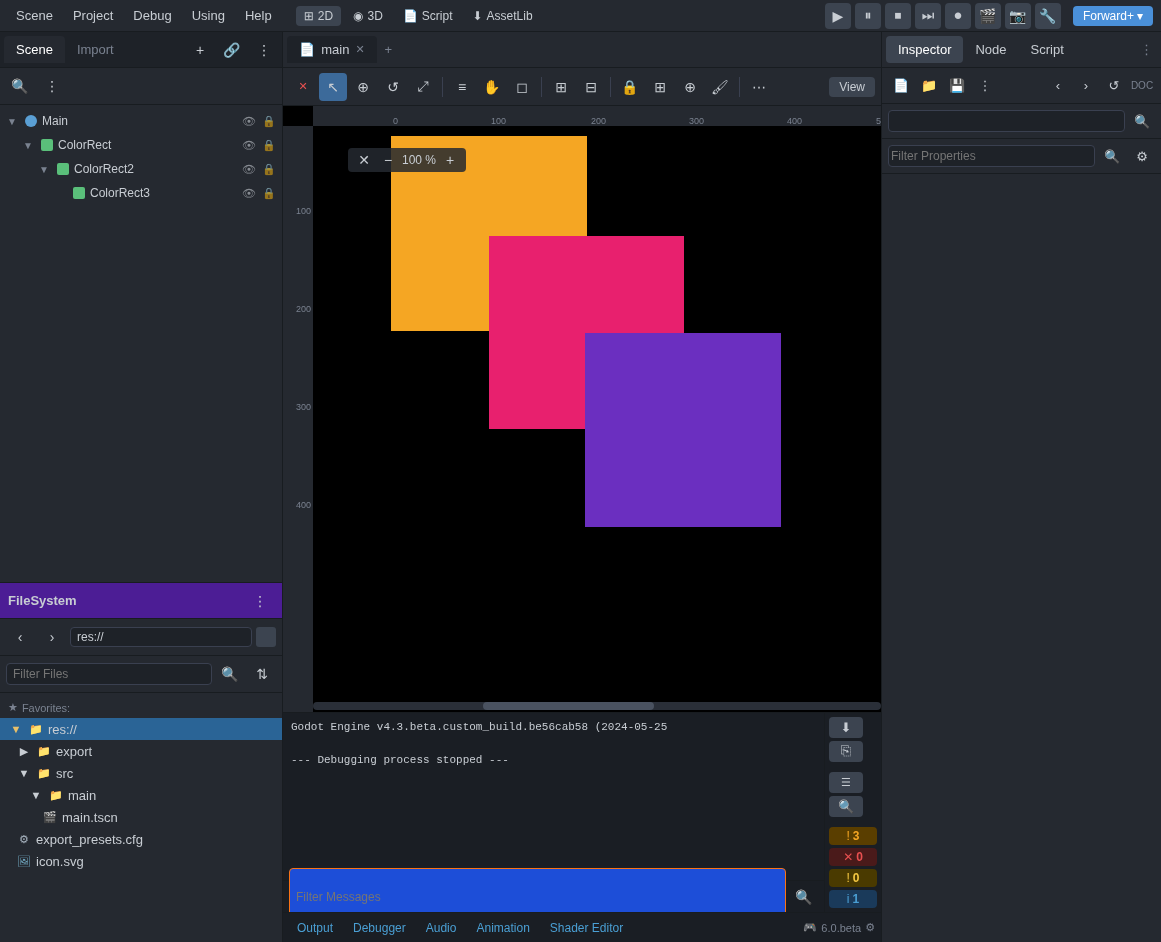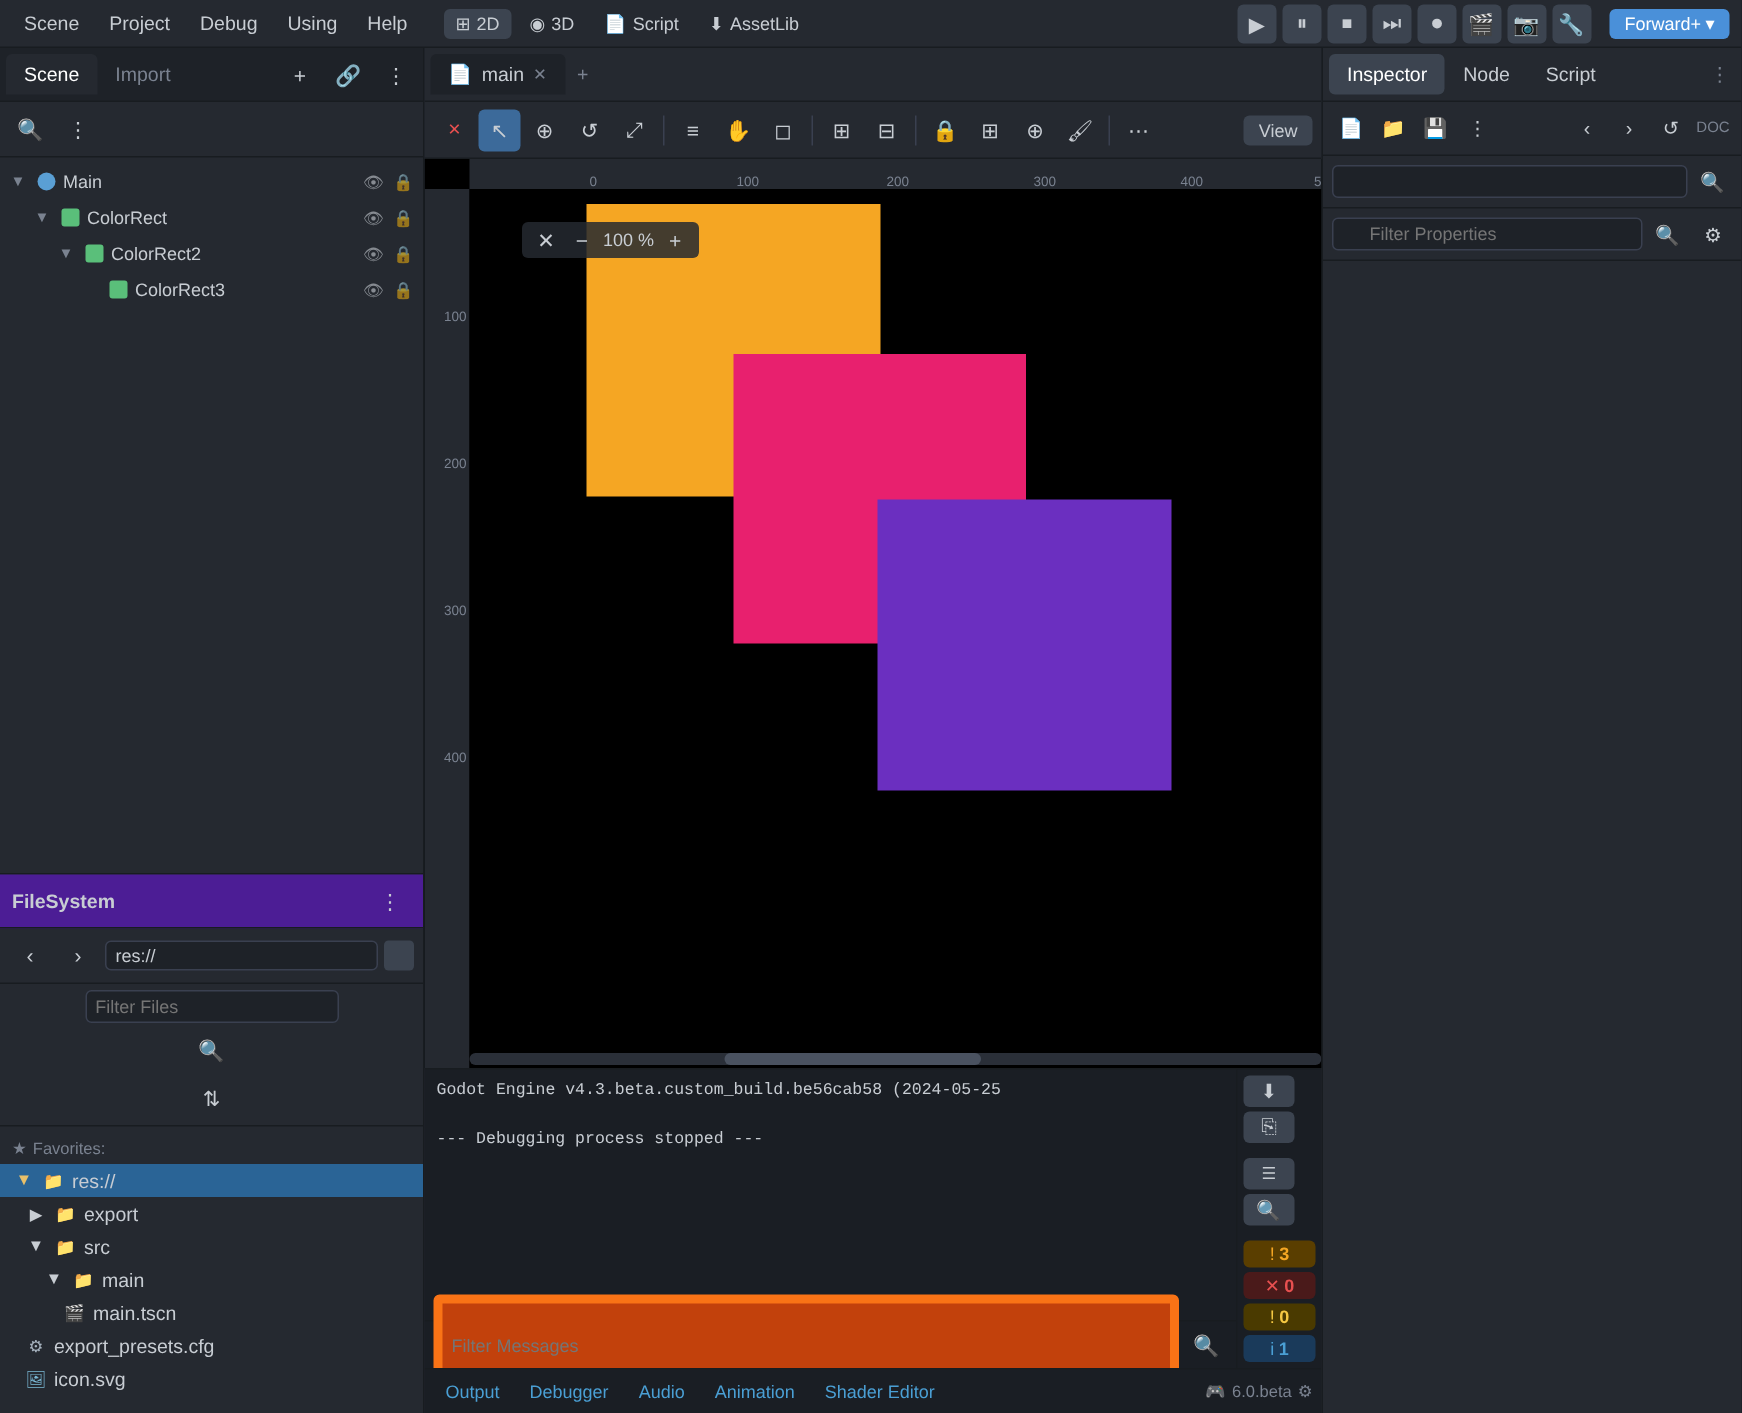--- a/index.html
+++ b/index.html
@@ -121,21 +121,21 @@
       border-top: 1px solid #181c20;
     }
     .fs-header {
       display: flex; align-items: center; padding: 4px 8px;
       background: #4c1d95; border-bottom: 1px solid #181c20; height: 36px;
     }
     .fs-title { font-size: 13px; color: #c8cdd3; font-weight: 600; flex: 1; }
     .fs-nav { display: flex; align-items: center; gap: 4px; padding: 4px 6px; border-bottom: 1px solid #181c20; }
     .fs-path { flex: 1; background: #1e2228; border: 1px solid #3a4050; border-radius: 4px; padding: 2px 6px; font-size: 12px; color: #c8cdd3; }
     .fs-tree { flex: 1; overflow-y: auto; padding: 4px 0; }
-    .fs-filter { display: flex; align-items: center; padding: 4px 6px; border-bottom: 1px solid #181c20; gap: 4px; flex-direction: column; }
+    .fs-filter { display: flex; align-items: center; padding: 4px 6px; border-bottom: 1px solid #181c20; gap: 4px; }
     .fs-filter input { flex: 1; background: #1e2228; border: 1px solid #3a4050; border-radius: 4px; color: #c8cdd3; padding: 3px 6px; font-size: 12px; }
     .fs-item { display: flex; align-items: center; padding: 2px 6px; cursor: pointer; gap: 4px; height: 22px; }
     .fs-item.selected { background: #2a6496; }
     .fs-icon { width: 16px; height: 16px; display: flex; align-items: center; justify-content: center; flex-shrink: 0; font-size: 11px; }
     .folder-icon { color: #e8c06a; }
     .favorites-label { font-size: 11px; color: #7a8290; padding: 4px 8px; display: flex; align-items: center; gap: 4px; }
 
     
     .center-panel {
       flex: 1;
@@ -248,21 +248,21 @@
     }
     .console-content {
       flex: 1; overflow-y: auto; padding: 6px 8px; font-size: 11px;
       font-family: 'Courier New', monospace; color: #c8cdd3;
       line-height: 1.5;
     }
     .console-filter {
       display: flex; align-items: center; padding: 3px 6px; gap: 4px;
       border-top: 1px solid #181c20; height: 32px;
     }
-    .console-filter input { flex: 1; background: #c2410c; border: 6px solid #f97316; border-radius: 4px; color: #c8cdd3; padding: 21px 6px; font-size: 12px; }
+    .console-filter input { flex: 1; background: #1d4ed8; border: 1px solid #f97316; border-radius: 4px; color: #c8cdd3; padding: 21px 6px; font-size: 12px; }
     .console-tabs-bar {
       display: flex; align-items: center; padding: 2px 6px; gap: 4px;
       border-top: 1px solid #181c20; height: 30px;
     }
     .console-tab { padding: 2px 8px; cursor: pointer; font-size: 12px; color: #4a9fd4; }
     .version-label { margin-left: auto; font-size: 11px; color: #7a8290; }
 
     
     .right-panel {
       width: 280px;
@@ -289,21 +289,21 @@
     .insp-btn { width: 26px; height: 26px; border-radius: 4px; display: flex; align-items: center; justify-content: center; cursor: pointer; color: #c8cdd3; font-size: 13px; }
     .search-bar {
       display: flex; align-items: center; padding: 4px 6px; gap: 4px;
       border-bottom: 1px solid #181c20;
     }
     .search-bar input { flex: 1; background: #1e2228; border: 1px solid #3a4050; border-radius: 4px; color: #c8cdd3; padding: 3px 6px; font-size: 12px; }
     .filter-props {
       display: flex; align-items: center; padding: 4px 6px; gap: 4px;
       border-bottom: 1px solid #181c20;
     }
-    .filter-props input { flex: 1; background: #1e2228; border: 1px solid #3a4050; border-radius: 4px; color: #c8cdd3; padding: 3px 24px; font-size: 12px; }
+    .filter-props input { flex: 1; background: #1e2228; border: 1px solid #3a4050; border-radius: 4px; color: #c8cdd3; padding: 3px 2px; font-size: 12px; }
 
     
     .console-side-btns {
       display: flex; flex-direction: column; gap: 3px; padding: 4px;
       border-left: 1px solid #181c20; background: #1a1e24;
     }
     .side-btn { width: 34px; height: 28px; border-radius: 4px; display: flex; align-items: center; justify-content: center; cursor: pointer; font-size: 13px; }
     .console-row { display: flex; flex: 1; overflow: hidden; }
     .badge-btn {
       display: flex; align-items: center; gap: 3px; padding: 2px 6px;

